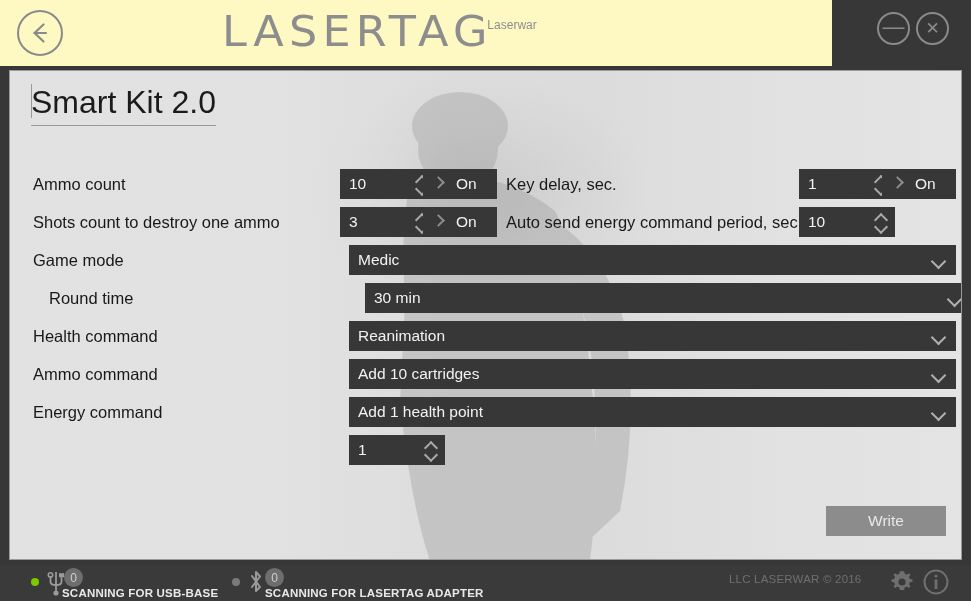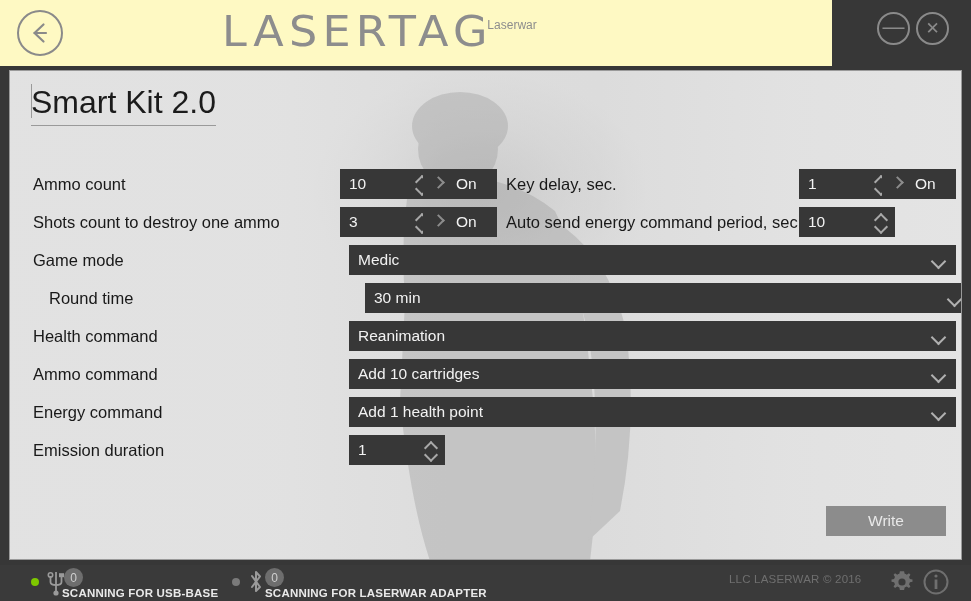--- a/index.html
+++ b/index.html
@@ -368,21 +368,20 @@
 
     <div class="row" style="left:0; top:326px; width:100%;">
       <div class="lbl" style="left:23px;">Energy command</div>
       <div class="dropdown" style="top:0;">
         <span class="field-val">Add 1 health point</span>
         <span class="dd-chev"></span>
       </div>
     </div>
 
     <div class="row" style="left:0; top:364px; width:100%;">
-      <div class="lbl" style="left:23px;">Emission duration</div>
       <div class="field spinner" style="left:339px;">
         <span class="field-val">1</span>
         <span class="spin-arrows">
           <span class="chev up"></span>
           <span class="chev down"></span>
         </span>
       </div>
     </div>
 
     <div id="write-btn">Write</div>
@@ -405,21 +404,21 @@
     <span class="badge" style="left:64px; top:3px;">0</span>
     <span class="status-text" style="left:62px; top:22px;">SCANNING FOR USB-BASE</span>
 
     <span class="status-dot" style="left:232px; top:13px; background:#7a7a7a;"></span>
     <span class="conn-icon" style="left:247px; top:4px;">
       <svg width="18" height="26" viewBox="0 0 18 26">
         <path d="M5 7 L13 18 L9 22 L9 3 L13 7.5 L5 18" stroke="#9a9a9a" stroke-width="2" fill="none" stroke-linejoin="round" stroke-linecap="round"></path>
       </svg>
     </span>
     <span class="badge" style="left:265px; top:3px;">0</span>
-    <span class="status-text" style="left:265px; top:22px;">SCANNING FOR LASERWAR ADAPTER</span>
+    <span class="status-text" style="left:265px; top:22px;">SCANNING FOR LASERTAG ADAPTER</span>
 
     <span id="copyright" style="top:8px;">LLC LASERWAR © 2016</span>
 
     <span id="gear-icon-wrap" style="top:3px;">
       <span>
         <svg width="28" height="28" viewBox="0 0 28 28">
           <g fill="#6f6f6f">
             <path d="M14 3.2 l2.1 0 0.55 2.6 a8.8 8.8 0 0 1 2.1 0.88 l2.2-1.45 1.5 1.5 -1.45 2.2 a8.8 8.8 0 0 1 0.88 2.1 l2.6 0.55 0 2.1 -2.6 0.55 a8.8 8.8 0 0 1 -0.88 2.1 l1.45 2.2 -1.5 1.5 -2.2-1.45 a8.8 8.8 0 0 1 -2.1 0.88 l-0.55 2.6 -2.1 0 -2.1 0 -0.55-2.6 a8.8 8.8 0 0 1 -2.1-0.88 l-2.2 1.45 -1.5-1.5 1.45-2.2 a8.8 8.8 0 0 1 -0.88-2.1 l-2.6-0.55 0-2.1 2.6-0.55 a8.8 8.8 0 0 1 0.88-2.1 l-1.45-2.2 1.5-1.5 2.2 1.45 a8.8 8.8 0 0 1 2.1-0.88 l0.55-2.6 z"></path>
             <circle cx="14" cy="14" r="3.6" fill="#3a3a3a"></circle>
           </g>

